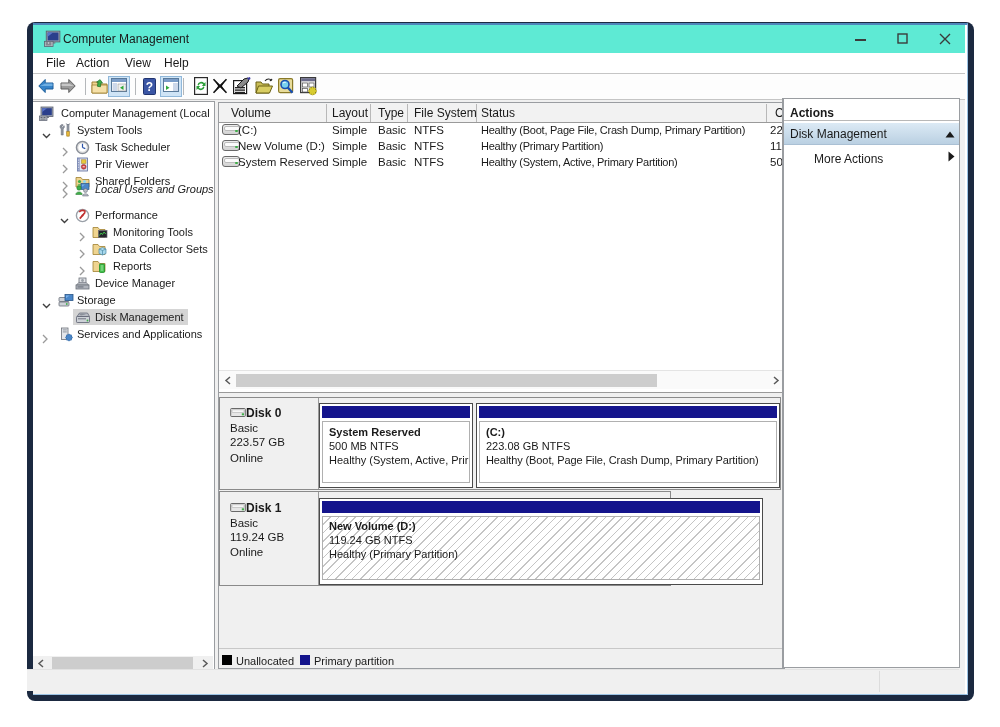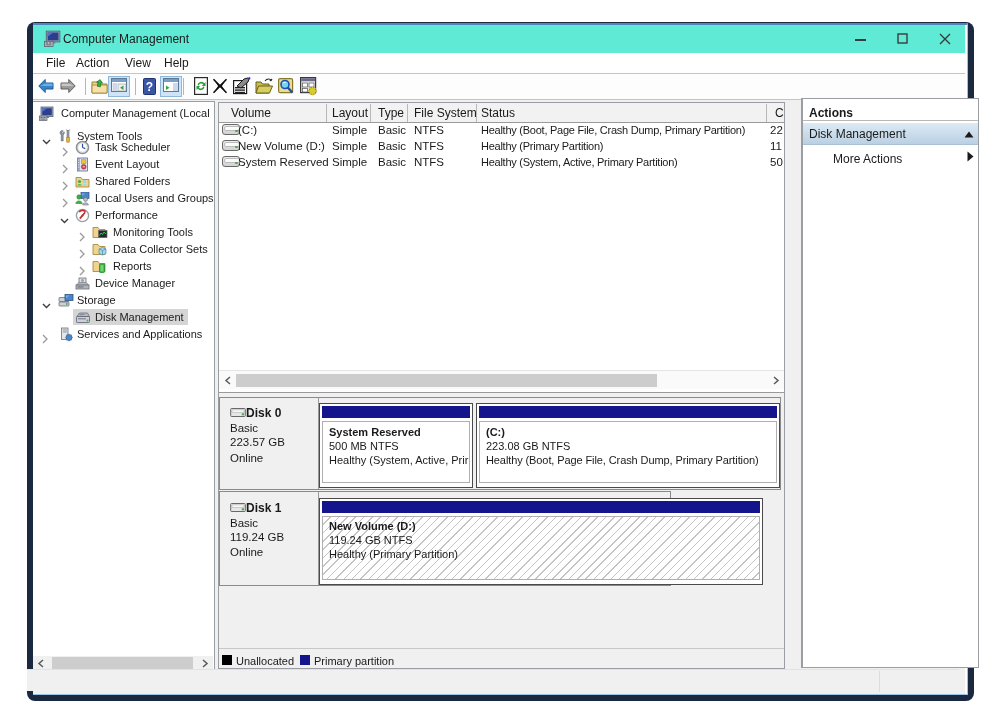--- a/index.html
+++ b/index.html
@@ -174,21 +174,21 @@
               <rect x="3.2" y="2.2" width="9.6" height="7" fill="#2b3f8c"></rect>
               <path d="M3.2 2.2 L8 2.2 L3.2 6 Z" fill="#5a74c8"></path>
               <rect x="6" y="10.5" width="4" height="1.5" fill="#7a808a"></rect>
               <rect x="0.5" y="10" width="7.5" height="4.5" fill="#b8bcc4" stroke="#5a6070" stroke-width="0.7"></rect>
               <rect x="1.5" y="11" width="2" height="1" fill="#60656e"></rect>
               <rect x="4.5" y="11" width="2" height="1" fill="#60656e"></rect>
               <rect x="1.5" y="12.7" width="5" height="0.8" fill="#60656e"></rect>
             </svg></span>
           <span class="tt" style="left:28px;">Computer Management (Local</span>
         </div>
-    <div class="tr" style="top:27px;padding-left:20px;">
+    <div class="tr" style="top:21px;padding-left:20px;">
           <span class="ch2" style="left:9px;"><svg width="9" height="9" viewBox="0 0 9 9">
               <path d="M1 3 L4.5 6.5 L8 3" fill="none" stroke="#3f3f3f" stroke-width="1.4"></path>
             </svg></span>
           <span class="ti" style="left:25px;"><svg width="15" height="15" viewBox="0 0 15 15">
               <path d="M4.2 1.5 C3 1.5 2 2.5 2 3.8 C2 4.6 2.5 5.4 3.2 5.8 L3.2 12 L5.2 12 L5.2 5.8 C5.9 5.4 6.4 4.6 6.4 3.8 C6.4 3.4 6.3 3 6.1 2.7 L4.6 4.2 L3.8 3.4 L5.3 1.9 C5 1.7 4.6 1.5 4.2 1.5 Z" fill="#8f959f" stroke="#5a6070" stroke-width="0.5"></path>
               <rect x="9" y="1.5" width="2" height="7" fill="#9aa0aa" stroke="#5a6070" stroke-width="0.5"></rect>
               <path d="M8.4 8.5 L11.6 8.5 L11.3 13.2 L8.7 13.2 Z" fill="#e8b93a" stroke="#a07820" stroke-width="0.6"></path>
               <path d="M9 1.5 L8.3 0.5 M11 1.5 L11.7 0.5" stroke="#5a6070" stroke-width="0.8"></path>
             </svg></span>
           <span class="tt" style="left:44px;">System Tools</span>
@@ -209,36 +209,36 @@
               <path d="M1 1 L5 5 L1 9" fill="none" stroke="#9a9a9a" stroke-width="1.3"></path>
             </svg></span>
           <span class="ti" style="left:42px;"><svg width="15" height="15" viewBox="0 0 15 15">
               <rect x="2.5" y="1" width="10" height="13" fill="#dfe5f2" stroke="#5a6a9a" stroke-width="0.8"></rect>
               <rect x="2.5" y="1" width="2.2" height="13" fill="#8a97c0"></rect>
               <path d="M3.6 2.5 L3.6 12.5" stroke="#fff" stroke-width="0.7" stroke-dasharray="1.2 1.2"></path>
               <rect x="6.5" y="2.8" width="4.5" height="3.6" fill="#e8c83a" stroke="#a08020" stroke-width="0.5"></rect>
               <circle cx="8.7" cy="9.8" r="2.4" fill="#d04040" stroke="#902020" stroke-width="0.5"></circle>
               <path d="M7.6 9.8 L9.8 9.8" stroke="#fff" stroke-width="0.9"></path>
             </svg></span>
-          <span class="tt" style="left:62px;">Event Layout</span>
+          <span class="tt" style="left:62px;">Prir Viewer</span>
         </div>
     <div class="tr" style="top:72px;">
           <span class="ch" style="left:29px;"><svg width="6" height="10" viewBox="0 0 6 10">
               <path d="M1 1 L5 5 L1 9" fill="none" stroke="#9a9a9a" stroke-width="1.3"></path>
             </svg></span>
           <span class="ti" style="left:42px;"><svg width="15" height="15" viewBox="0 0 15 15">
               <path d="M1 3.5 L6 3.5 L7.5 5.5 L14 5.5 L14 13 L1 13 Z" fill="#efd490" stroke="#a08030" stroke-width="0.8"></path>
               <circle cx="4.5" cy="7.5" r="1.6" fill="#3fae49"></circle>
               <path d="M2.3 11.5 C2.3 9.8 6.7 9.8 6.7 11.5 Z" fill="#3fae49"></path>
               <circle cx="9.5" cy="7.5" r="1.6" fill="#8fd8ef"></circle>
               <path d="M7.3 11.5 C7.3 9.8 11.7 9.8 11.7 11.5 Z" fill="#8fd8ef"></path>
             </svg></span>
           <span class="tt" style="left:62px;">Shared Folders</span>
         </div>
-    <div class="tr" style="top:89px;">
+    <div class="tr" style="top:80px;font-style:italic;">
           <span class="ch" style="left:29px;"><svg width="6" height="10" viewBox="0 0 6 10">
               <path d="M1 1 L5 5 L1 9" fill="none" stroke="#9a9a9a" stroke-width="1.3"></path>
             </svg></span>
           <span class="ti" style="left:42px;"><svg width="15" height="15" viewBox="0 0 15 15">
               <rect x="6" y="1.5" width="8" height="6" fill="#4a86c8" stroke="#2a5688" stroke-width="0.7"></rect>
               <path d="M7 2.5 L10 2.5 L7 4.8 Z" fill="#7ab0e8"></path>
               <circle cx="4" cy="6" r="2.2" fill="#3fae49" stroke="#1e7227" stroke-width="0.5"></circle>
               <path d="M0.8 12.5 C0.8 9 7.2 9 7.2 12.5 Z" fill="#3fae49" stroke="#1e7227" stroke-width="0.5"></path>
               <circle cx="10.5" cy="8.5" r="2" fill="#b8bcc4" stroke="#5a6070" stroke-width="0.5"></circle>
               <path d="M7.6 14 C7.6 11 13.4 11 13.4 14 Z" fill="#b8bcc4" stroke="#5a6070" stroke-width="0.5"></path>
@@ -457,21 +457,21 @@
 
       <div class="abs" style="left:0;top:255px;width:565px;height:1px;background:#c8c8c8;"></div>
       <div class="abs" style="left:3px;top:262px;width:10px;height:10px;background:#000;"></div>
       <div class="txt" style="left:17px;top:261px;font-size:11px;">Unallocated</div>
       <div class="abs" style="left:81px;top:262px;width:10px;height:10px;background:#14148c;"></div>
       <div class="txt" style="left:95px;top:261px;font-size:11px;">Primary partition</div>
     </div>
     </div>
   </div>
 
-  <div class="abs" id="actpane" style="left:755px;top:76px;width:178px;height:570px;background:#fff;border:1px solid #9a9da1;border-left:2px solid #9a9da1;margin-left:19px;">
+  <div class="abs" id="actpane" style="left:755px;top:76px;width:178px;height:570px;background:#fff;border:1px solid #9a9da1;border-left:2px solid #9a9da1;">
     <div class="txt b" style="left:6px;top:7px;">Actions</div>
     <div class="abs" style="left:0;top:21px;width:175px;height:1px;background:#b8b8b8;"></div>
     <div class="abs" style="left:0;top:24px;width:175px;height:22px;background:linear-gradient(#dceaf5,#bad0e2);border-bottom:1px solid #aac0d4;">
       <div class="txt" style="left:6px;top:4px;">Disk Management</div>
       <svg class="abs" style="left:161px;top:8px;" width="10" height="7" viewBox="0 0 10 7">
           <path d="M5 0.5 L9.5 6.5 L0.5 6.5 Z" fill="#1a1a1a"></path>
         </svg>
     </div>
     <div class="txt" style="left:30px;top:53px;">More Actions</div>
     <svg class="abs" style="left:164px;top:52px;" width="7" height="11" viewBox="0 0 7 11">

